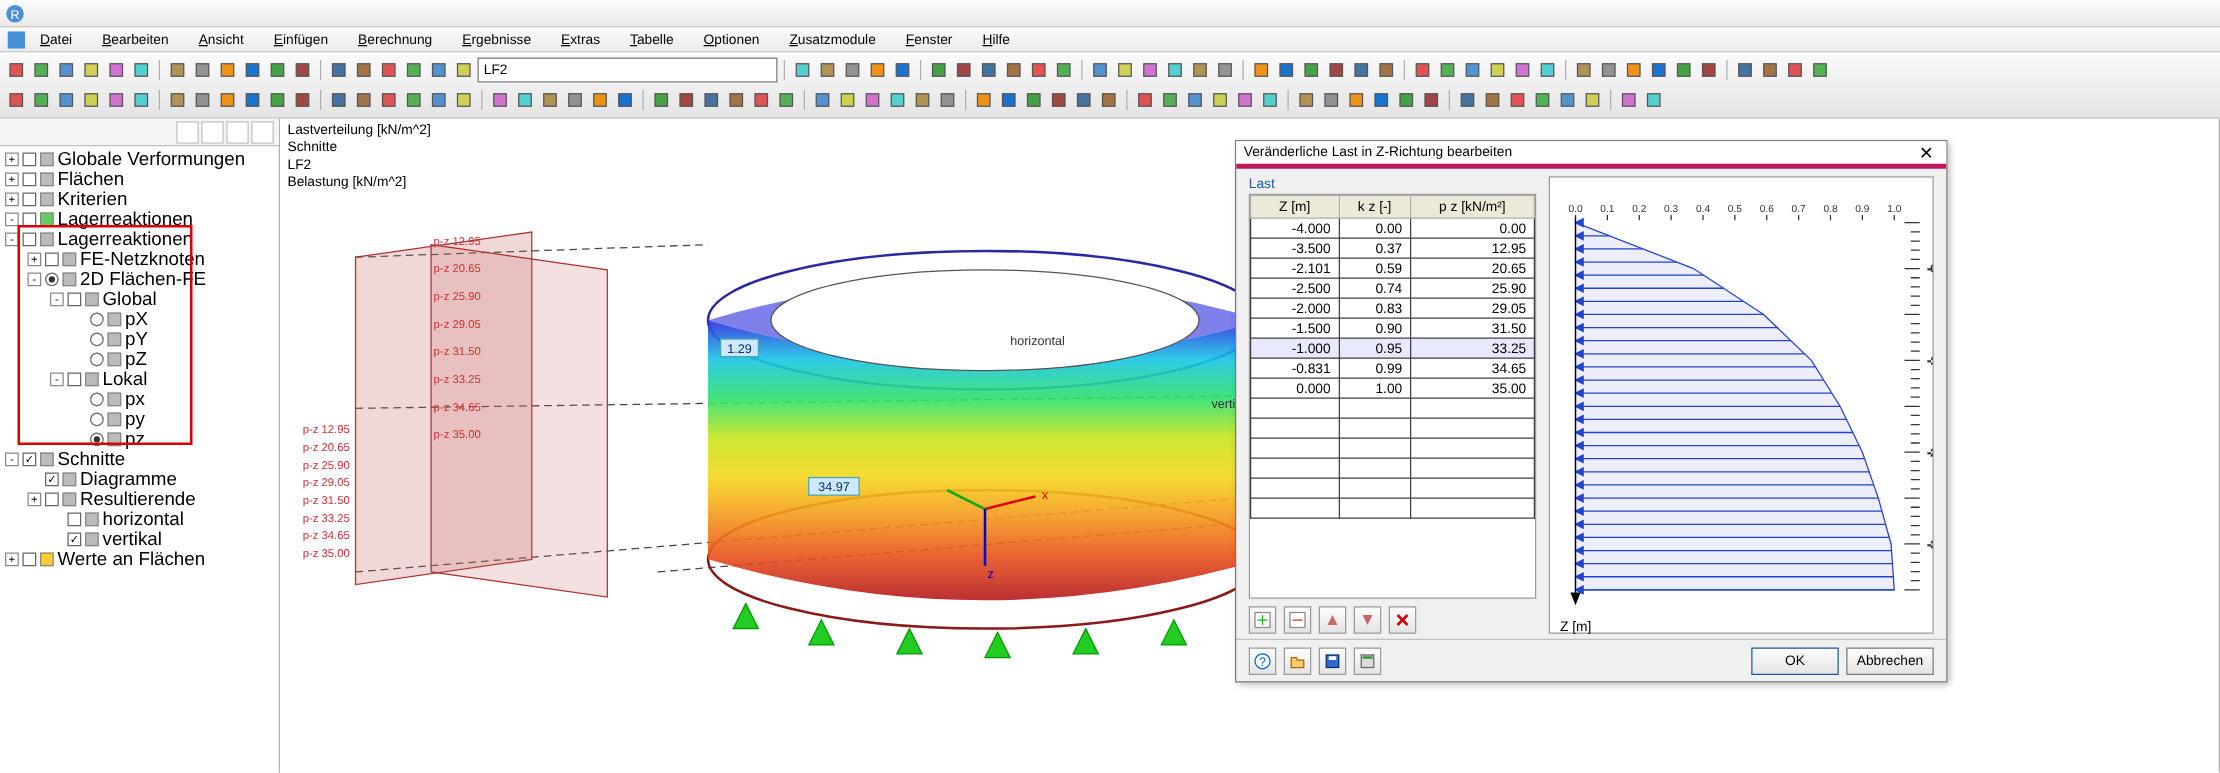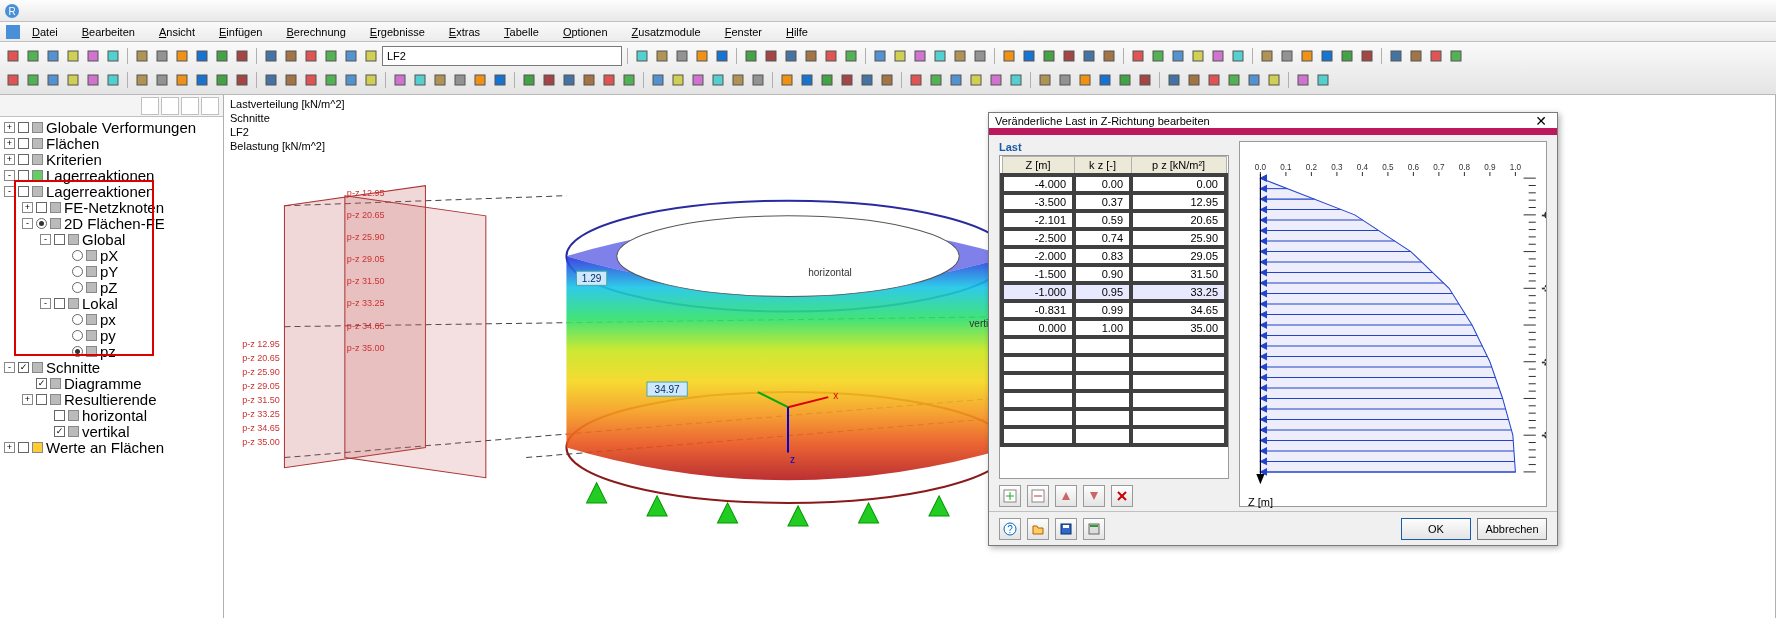--- a/index.html
+++ b/index.html
@@ -41,29 +41,29 @@
 .tree-label { font-size: 15px; }
 .red-frame { position: absolute; border: 2px solid #d00; pointer-events: none; }
 
 
 .viewport { flex: 1; background: #fff; position: relative; border-right: 1px solid #b0b0b0; }
 .vp-text { position: absolute; top: 2px; left: 6px; font-size: 11px; line-height: 14px; }
 .vp-canvas { position: absolute; inset: 0; }
 
 
 .dialog { position: absolute; top: 112px; left: 988px; width: 570px; height: 434px; background: #f0f0f0; border: 1px solid #7a7a7a; box-shadow: 2px 2px 6px rgba(0,0,0,.3); display: flex; flex-direction: column; }
-.dlg-title { height: 22px; background: #fff; display: flex; align-items: center; padding: 0 6px; border-bottom: 7px solid #be185d; }
+.dlg-title { height: 22px; background: #fff; display: flex; align-items: center; padding: 0 6px; border-bottom: 4px solid #be185d; }
 .dlg-title .dlg-close { margin-left: auto; width: 20px; text-align: center; cursor: default; font-size: 14px; }
 .dlg-body { flex: 1; display: flex; gap: 10px; padding: 6px 10px 4px 10px; }
 .dlg-left { width: 230px; display: flex; flex-direction: column; }
-.dlg-group-label { color: #1b5aa6; font-size: 11px; margin-bottom: 2px; font-weight: bold; }
+.dlg-group-label { color: #1b5aa6; font-size: 11px; margin-bottom: 2px; }
 .dlg-table { flex: 1; border: 1px solid #9a9a9a; background: #fff; overflow: hidden; }
 .dlg-table table { width: 100%; border-collapse: collapse; font-size: 11px; }
 .dlg-table th { background: #ece9d8; border: 1px solid #b0b0b0; padding: 2px 4px; font-weight: normal; text-align: center; height: 18px; }
-.dlg-table td { border: 4px solid #404040; padding: 1px 6px; text-align: right; height: 16px; }
+.dlg-table td { border: 1px solid #404040; padding: 1px 6px; text-align: right; height: 16px; }
 .dlg-table tr.sel td { background: #e8e8ff; }
 .dlg-tools { display: flex; gap: 6px; margin-top: 6px; }
 .dlg-tool { width: 22px; height: 22px; border: 1px solid #9a9a9a; background: linear-gradient(#fdfdfd,#e4e4e4); display: flex; align-items: center; justify-content: center; cursor: default; }
 .dlg-right { flex: 1; display: flex; flex-direction: column; }
 .dlg-graph { flex: 1; border: 1px solid #9a9a9a; background: #fff; position: relative; }
 .dlg-graph .z-label { position: absolute; left: 8px; bottom: -2px; font-size: 11px; }
 .dlg-footer { height: 34px; display: flex; align-items: center; padding: 4px 10px; gap: 6px; border-top: 1px solid #c0c0c0; }
 .dlg-footer .spacer { flex: 1; }
 .dlg-btn { width: 70px; height: 22px; border: 1px solid #7a7a7a; background: linear-gradient(#fdfdfd,#e4e4e4); cursor: default; font-size: 11px; }
 .dlg-btn.primary { border: 1px solid #1b5aa6; }

